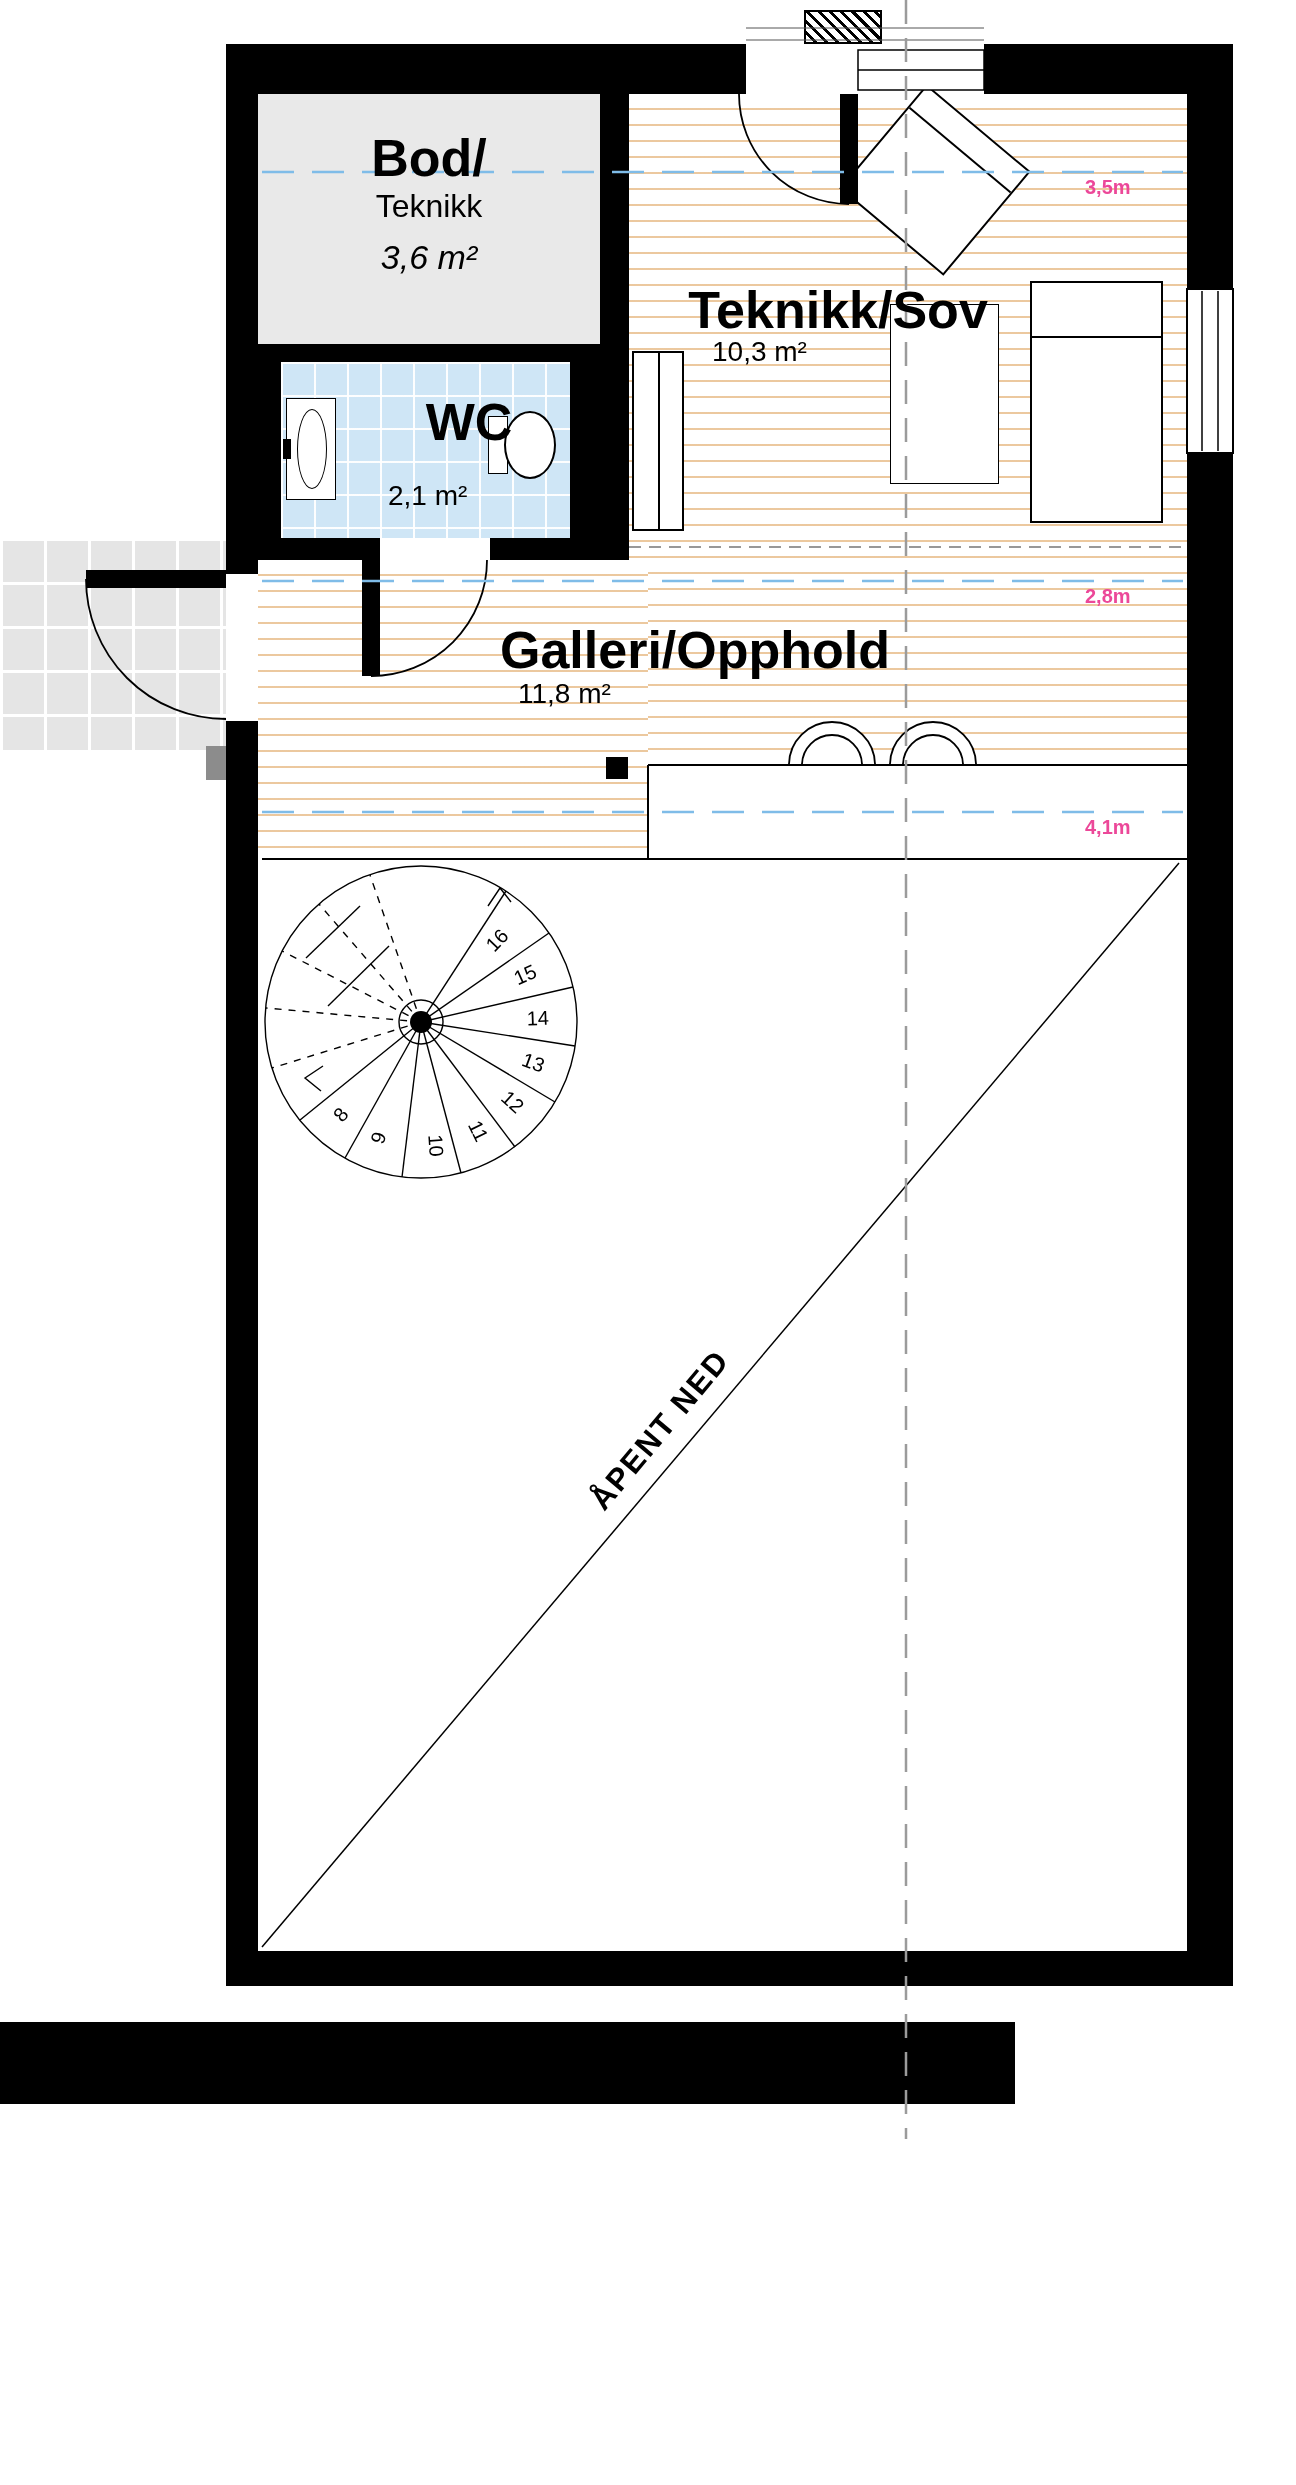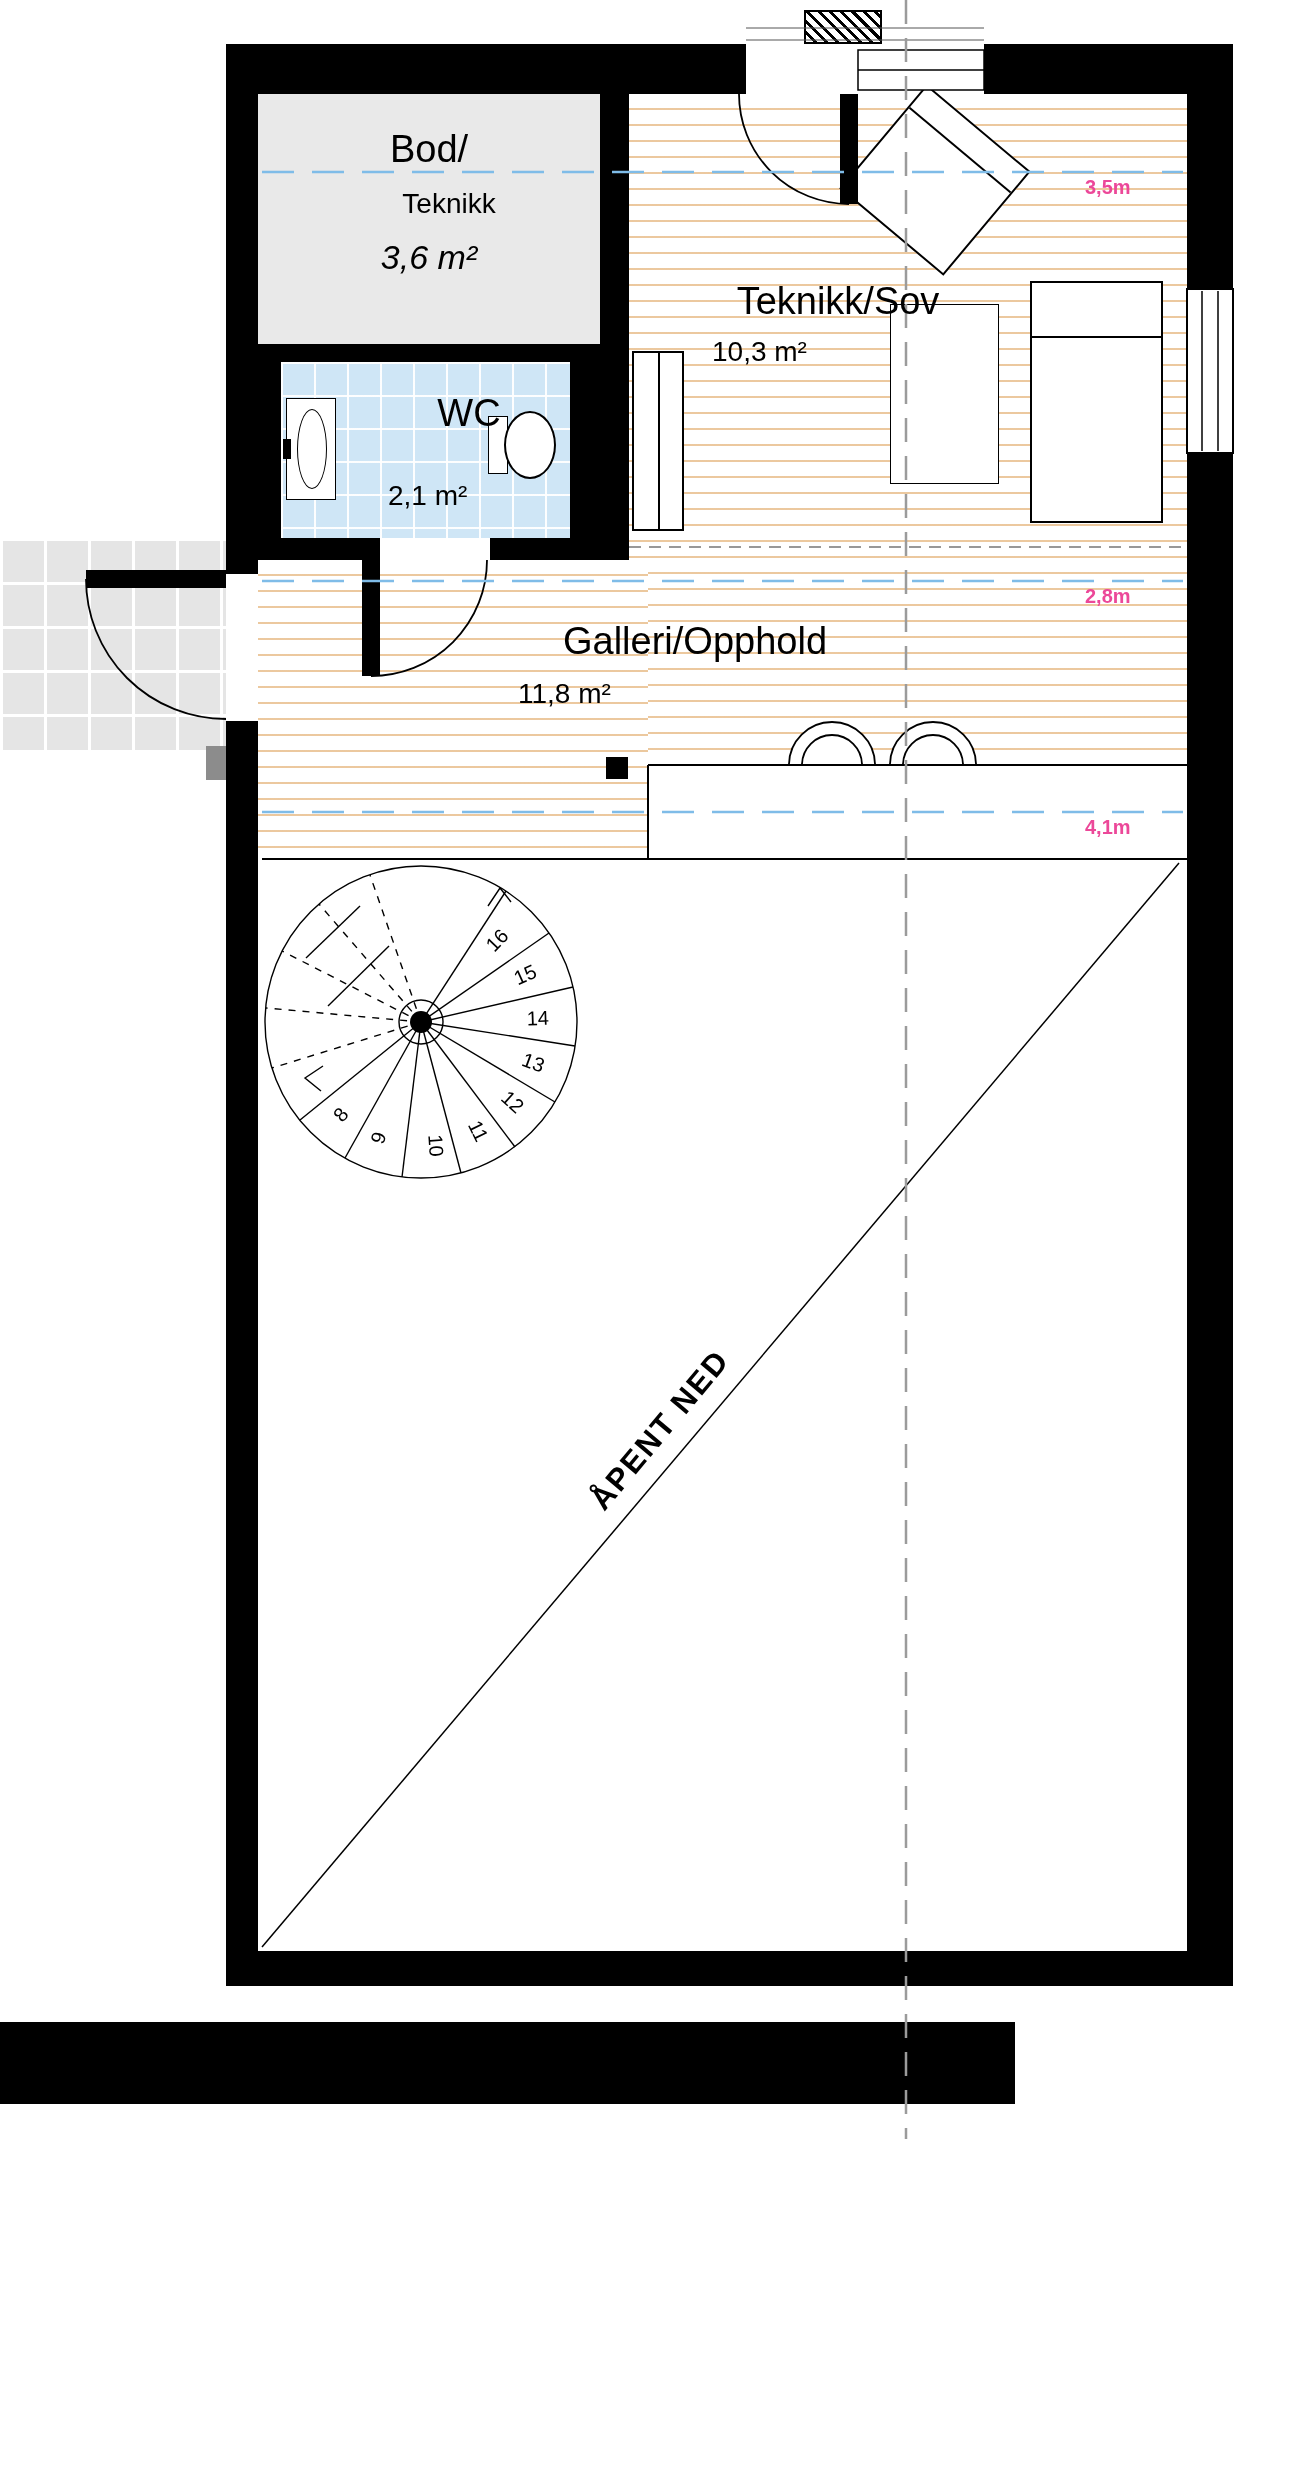--- a/index.html
+++ b/index.html
@@ -11,22 +11,22 @@
         background-image:repeating-linear-gradient(to bottom, transparent 0px, transparent 14px, rgba(223,164,94,0.60) 14px, rgba(223,164,94,0.60) 16px);}
   .bod-fill{position:absolute;background:#e9e9e9;}
   .wc-fill{position:absolute;background-color:#cfe6f6;
         background-image:repeating-linear-gradient(to right, rgba(255,255,255,0.95) 0 2px, transparent 2px 33px),
                          repeating-linear-gradient(to bottom, rgba(255,255,255,0.95) 0 2px, transparent 2px 33px);}
   .tiles{position:absolute;background-color:#e5e5e5;
         background-image:repeating-linear-gradient(to right, #fff 0 3px, transparent 3px 44px),
                          repeating-linear-gradient(to bottom, #fff 0 3px, transparent 3px 44px);}
   .furn{position:absolute;background:#fff;border:2px solid #000;box-sizing:border-box;}
   .furn-thin{position:absolute;background:#fff;border:1.5px solid #000;box-sizing:border-box;}
-  .room-name{position:absolute;font-weight:400;font-size:38px;white-space:nowrap;transform:translateX(-50%);}
-  .room-sub{position:absolute;font-size:28px;white-space:nowrap;transform:translateX(-50%);margin-left:20px;}
+  .room-name{position:absolute;font-weight:700;font-size:52px;white-space:nowrap;transform:translateX(-50%);}
+  .room-sub{position:absolute;font-size:32px;white-space:nowrap;transform:translateX(-50%);}
   .room-area{position:absolute;font-size:28px;white-space:nowrap;}
   .room-area-big{position:absolute;font-size:34px;white-space:nowrap;transform:translateX(-50%);font-style:italic;}
   .height-label{position:absolute;font-weight:700;font-size:20px;color:#ec4899;white-space:nowrap;}
   .open-label{position:absolute;font-weight:700;font-size:31px;letter-spacing:2px;white-space:nowrap;
               transform:translate(-50%,-50%) rotate(-50deg);}
   .chimney{position:absolute;border:2px solid #000;box-sizing:border-box;
            background:repeating-linear-gradient(45deg,#fff 0 5px,#000 5px 8px);}
   svg text{font-family:"Liberation Sans", sans-serif;font-size:20px;fill:#000;}
 </style>
 </head>

